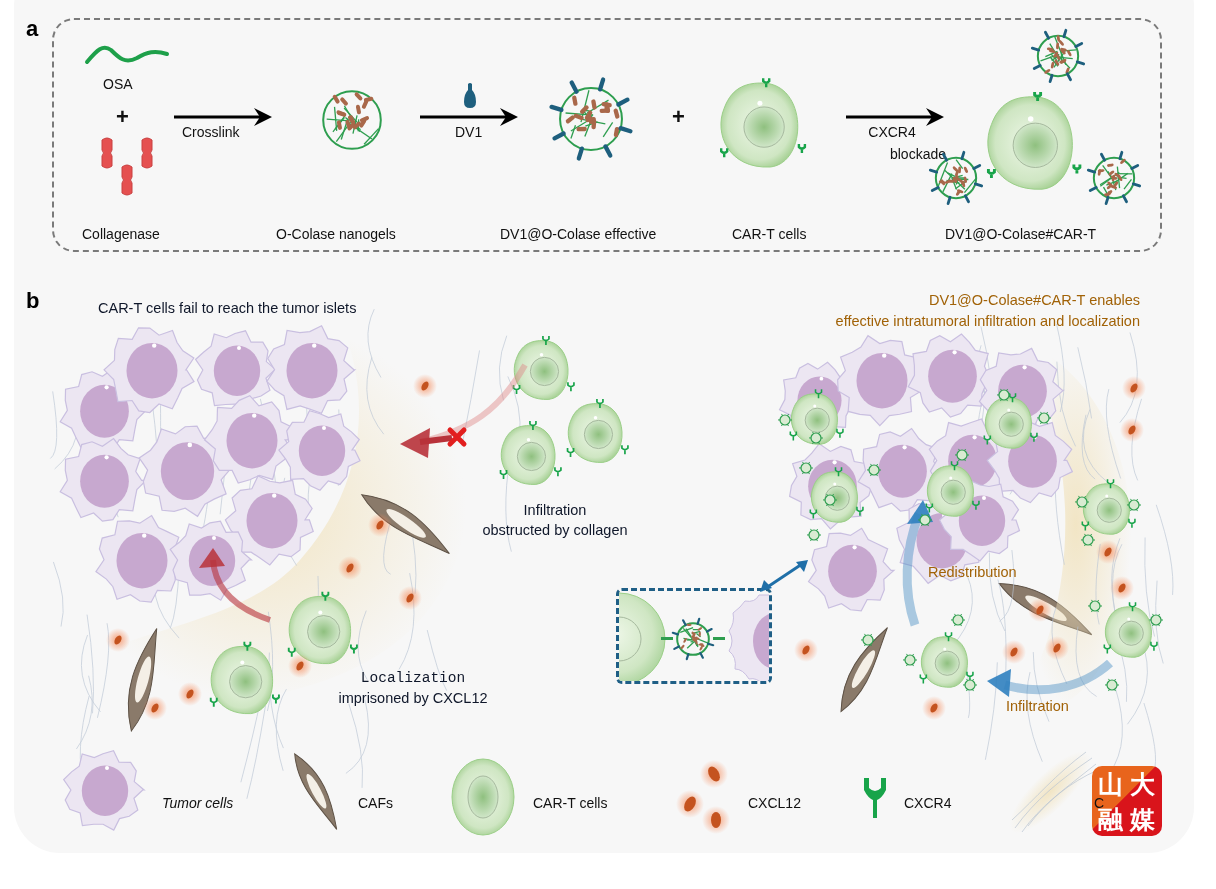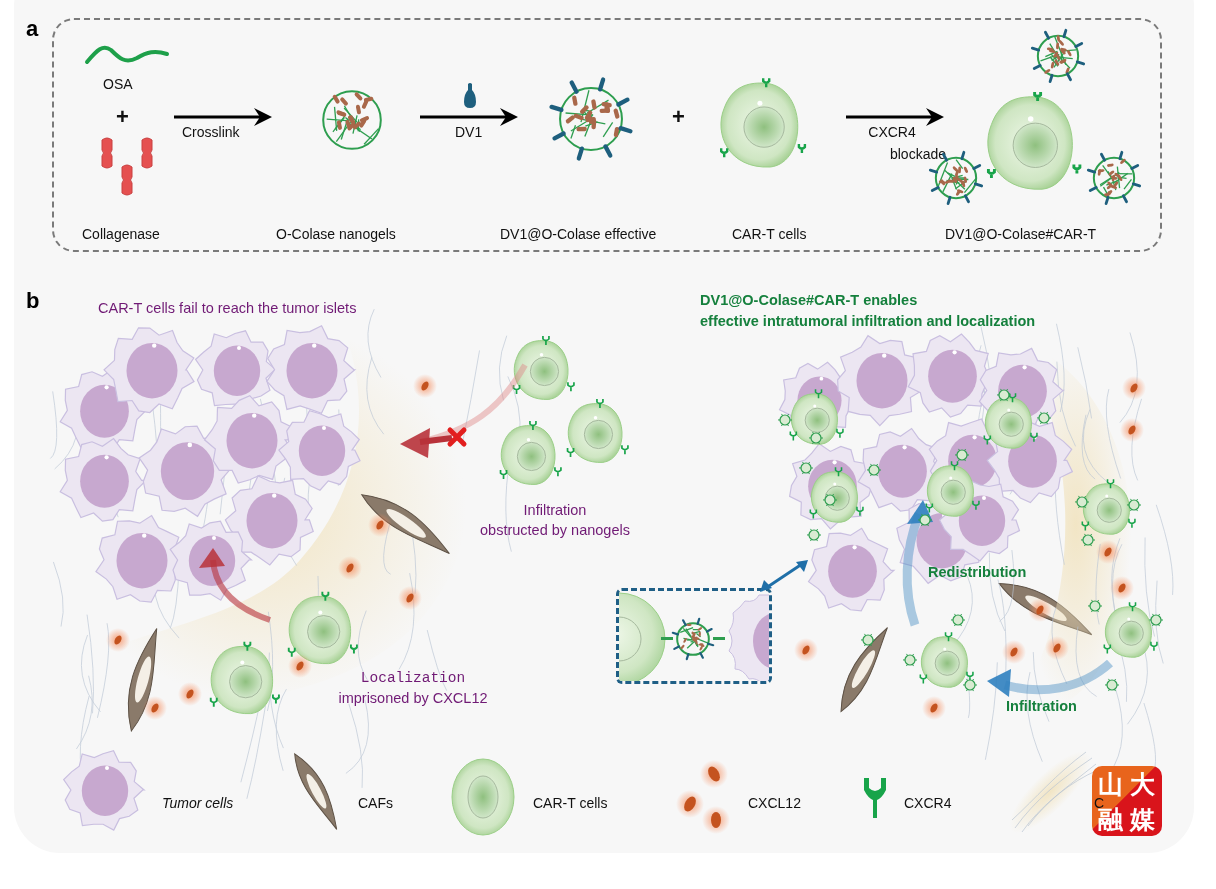--- a/index.html
+++ b/index.html
@@ -4,22 +4,22 @@
 <style>
   html, body { margin:0; padding:0; background:#ffffff; }
   body { width:1216px; height:889px; position:relative; overflow:hidden;
          font-family:"Liberation Sans", sans-serif; color:#111; }
   #panel { position:absolute; left:14px; top:-40px; width:1180px; height:893px;
            background:#f7f7f7; border-radius:46px; }
   .lbl { position:absolute; font-size:14px; color:#111; white-space:nowrap; }
   .panel-letter { position:absolute; font-weight:bold; font-size:22px; color:#000; }
   #boxA { position:absolute; left:52px; top:18px; width:1110px; height:234px;
           border:2.5px dashed #7a7a7a; border-radius:22px; box-sizing:border-box; }
-  .red-title { color:#701a75; font-size:14.5px; position:absolute; white-space:nowrap; }
-  .blue-title { color:#15803d; font-size:14.5px; position:absolute; white-space:nowrap; text-align:left;font-weight:bold; }
+  .red-title { color:#0f172a; font-size:14.5px; position:absolute; white-space:nowrap; }
+  .blue-title { color:#a16207; font-size:14.5px; position:absolute; white-space:nowrap; text-align:right; }
   .center { text-align:center; }
   svg { position:absolute; overflow:visible; }
   #logo { position:absolute; left:1092px; top:766px; width:70px; height:70px; border-radius:10px;
           background:linear-gradient(135deg,#e8641c 0%,#e8641c 45%,#d9141b 46%,#d9141b 100%);
           color:#fff; font-weight:bold; font-size:25px; line-height:28px;
           display:flex; flex-wrap:wrap; align-items:center; justify-content:center; letter-spacing:1px; }
   #logo span { width:32px; text-align:center; }
 </style>
 </head>
 <body>
@@ -448,21 +448,21 @@
     </defs>
     <path d="M35,10.600000000000001 C67.34,10.600000000000001 67.34,66.46000000000001 40.88,69.4 C11.48,70.87 1.1900000000000048,45.88 8.54,28.240000000000002 C14.420000000000002,12.070000000000004 26.18,10.600000000000001 35,10.600000000000001z" fill="url(#cg4)" stroke="#9bcf88" stroke-width="1"></path>
     <circle cx="36.47" cy="41.47" r="14.111999999999998" fill="url(#cg4n)" stroke="#a6b99e"></circle>
     <circle cx="33.53" cy="24.712" r="1.7639999999999998" fill="#fff"></circle>
     <path d="M34.94,6.0120000000000005 v3 q3,3 6,0 v-3 M37.94,11.012 v4" stroke="#18a44a" stroke-width="1.7" fill="none"></path>
     <path d="M5.539999999999999,55.11 v3 q3,3 6,0 v-3 M8.54,60.11 v4" stroke="#18a44a" stroke-width="1.7" fill="none"></path>
     <path d="M59.92999999999999,52.17 v3 q3,3 6,0 v-3 M62.92999999999999,57.17 v4" stroke="#18a44a" stroke-width="1.7" fill="none"></path>
   </svg>
 
 <div class="red-title center" style="left:470px;top:502px;width:170px;">Infiltration</div>
-<div class="red-title center" style="left:470px;top:522px;width:170px;">obstructed  by nanogels</div>
+<div class="red-title center" style="left:470px;top:522px;width:170px;">obstructed  by collagen</div>
 
 <div class="blue-title" style="left:700px;top:292px;width:440px;">DV1@O-Colase#CAR-T  enables</div>
 <div class="blue-title" style="left:700px;top:313px;width:440px;">effective  intratumoral  infiltration and localization</div>
 
 <svg style="left:960px;top:320px;" width="200" height="400">
   <path d="M60,20 C160,60 200,200 150,330 C120,390 80,400 60,380 C110,300 130,150 60,20z" fill="url(#colg)"></path>
   <g id="fibersR" stroke="#b9c4d3" stroke-width="0.8" fill="none" opacity="0.8">
       <path d="M169.93484224965707,12.463991769547325 q18.78840877914952,58.097093621399175 -10.123456790123457,90.18124142661179"></path>
       <path d="M20.896776406035666,6.363168724279836 q13.163923182441701,53.10249485596708 10.19238683127572,87.84276406035666"></path>
       <path d="M70.00685871056241,352.1141975308642 q-9.867969821673523,37.8301183127572 12.360082304526749,89.57836076817559"></path>

